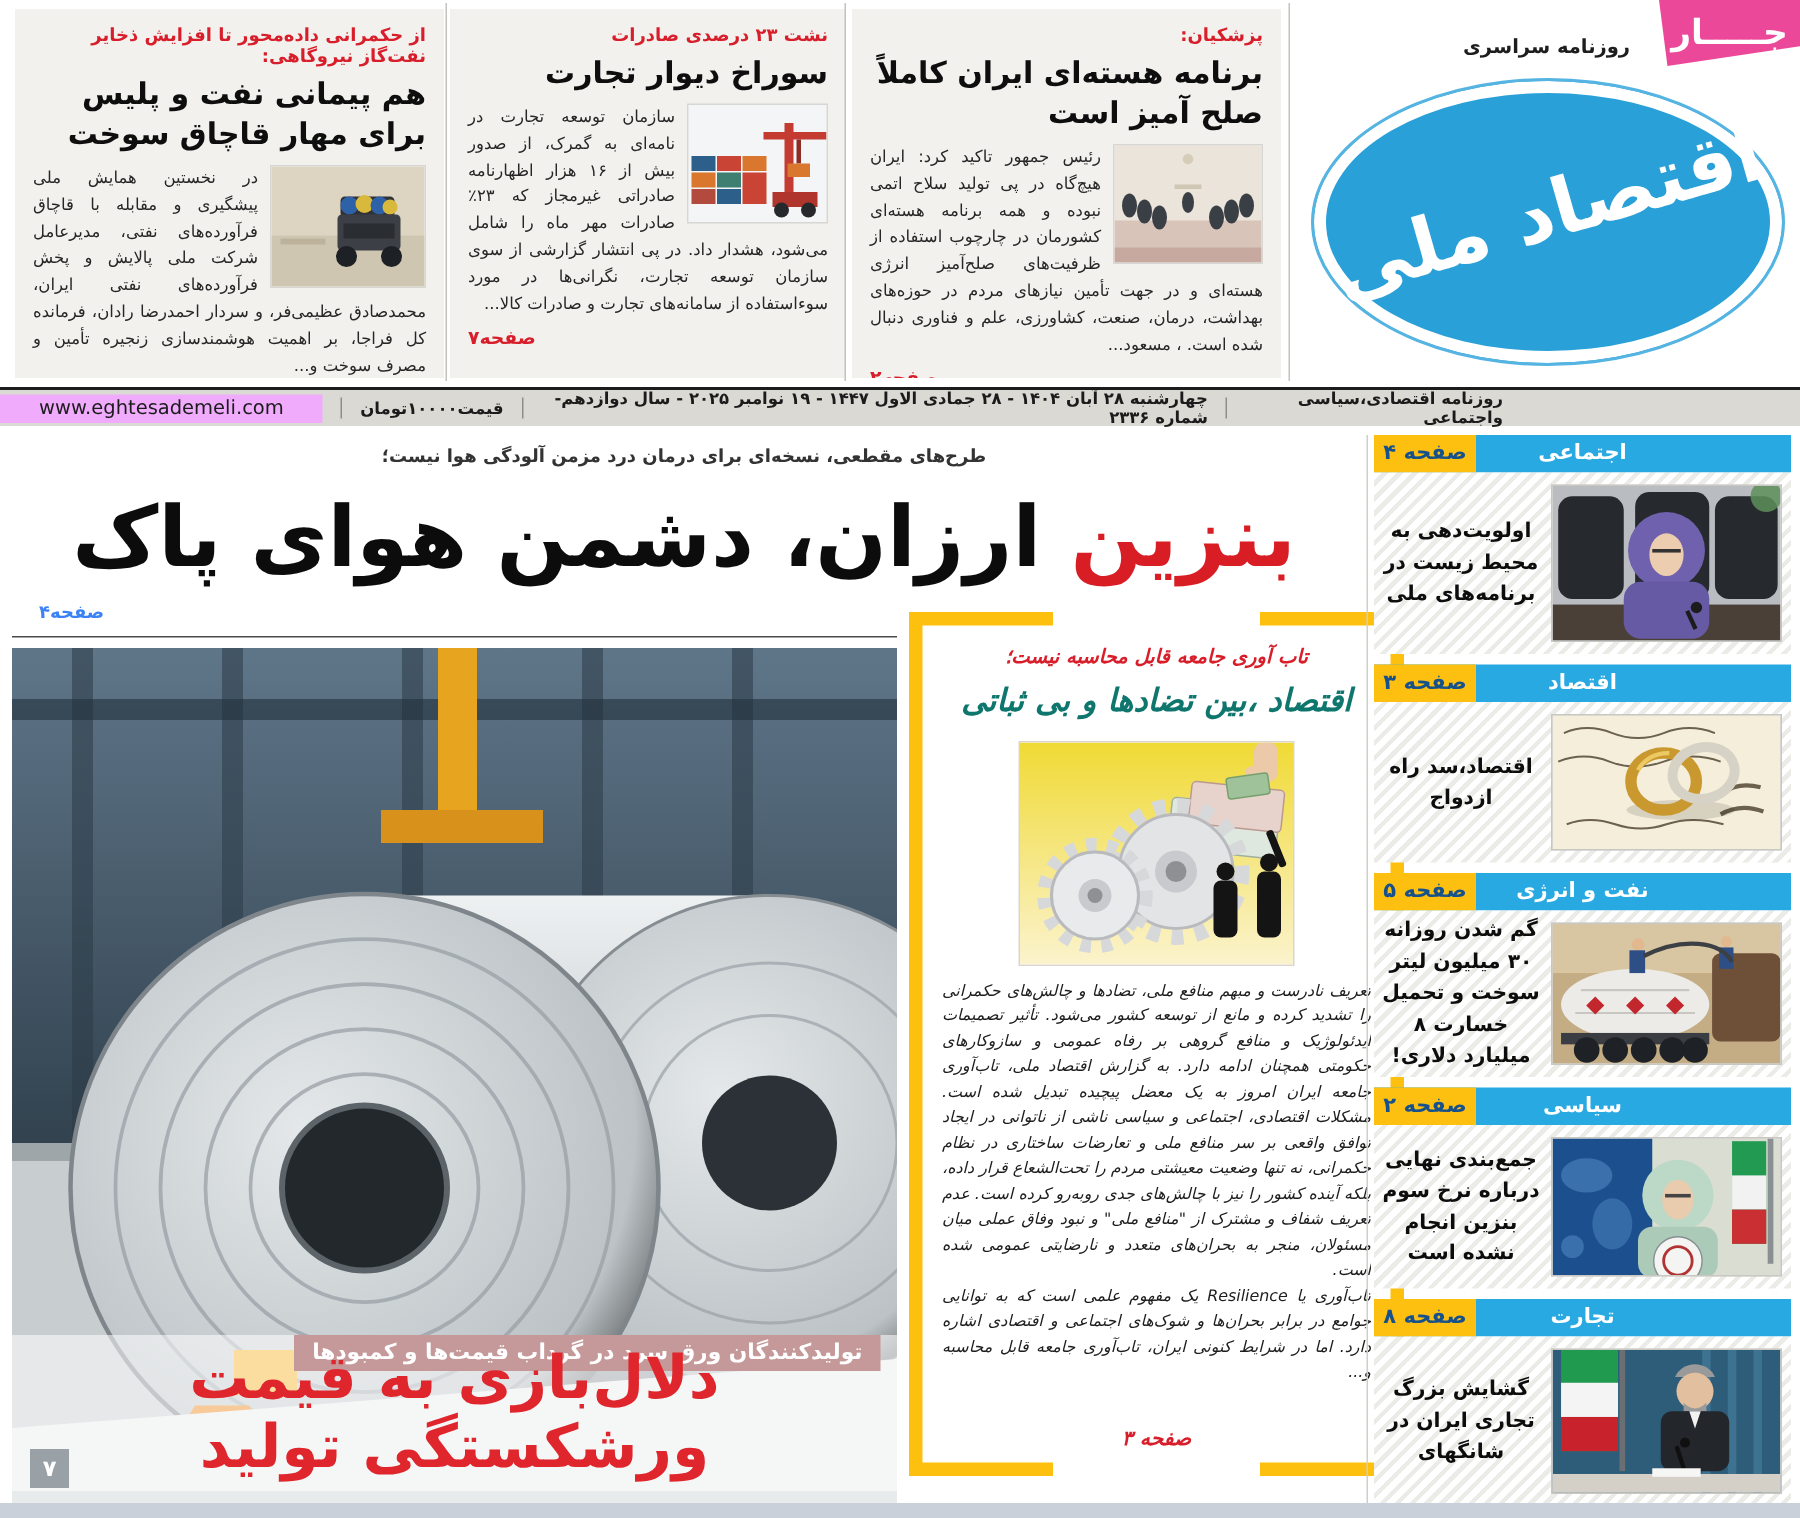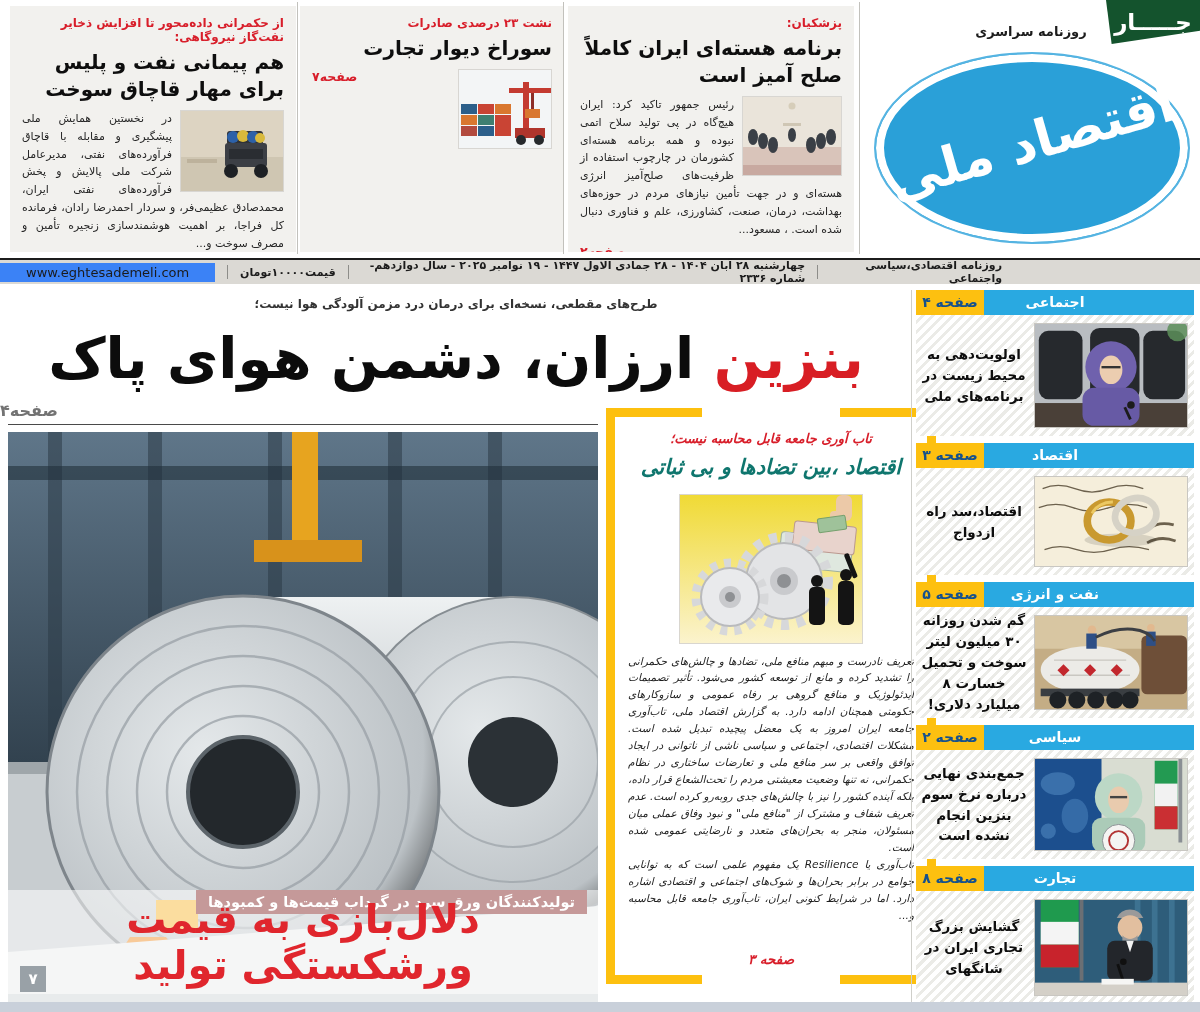--- a/index.html
+++ b/index.html
@@ -17,38 +17,38 @@
   .vsep{position:absolute;top:2px;width:1px;height:252px;background:#c2c1bc;}
 
   
   .masthead{position:absolute;left:862px;top:0;width:338px;height:254px;}
   .logo-ellipse{position:absolute;left:12px;top:52px;width:312px;height:188px;border-radius:50%;
                 background:#2aa0d8;border:2px solid #55b4e2;box-shadow:inset 0 0 0 8px #fff;}
   .logo-text{position:absolute;left:0;top:58px;width:100%;text-align:center;color:#fff;
              font-size:52px;font-weight:bold;transform:rotate(-16deg);letter-spacing:2px;}
   .tagline{position:absolute;top:24px;left:50%;transform:translateX(-50%);font-size:13px;
            font-weight:bold;color:#1d1d1d;white-space:nowrap;}
-  .watermark{position:absolute;top:0;right:0;width:94px;height:44px;background:#14532d;
+  .watermark{position:absolute;top:0;right:0;width:94px;height:44px;background:#ec4899;
              color:#fff;font-weight:bold;font-size:23px;display:flex;align-items:center;
              justify-content:center;clip-path:polygon(0 0,100% 0,100% 70%,6% 100%);}
 
   
   .info-bar{position:absolute;top:258px;left:0;width:1200px;height:26px;background:#dbd9d4;
             border-top:2px solid #1c1c1c;box-sizing:border-box;display:flex;align-items:center;
             gap:12px;padding:0 198px 0 0;font-size:11px;font-weight:bold;color:#1b1b1b;}
   .ib-sep{width:1px;height:14px;background:#8d8d89;}
-  .ib-site{background:#3b82f6;padding:2px 26px;font-size:13px;font-weight:normal;direction:ltr;}
+  .ib-site{background:#f0abfc;padding:2px 26px;font-size:13px;font-weight:normal;direction:ltr;}
 
   
   .lead-kicker{position:absolute;top:297px;left:0;width:912px;text-align:center;
                font-size:12px;font-weight:bold;color:#333;}
   .lead-headline{position:absolute;top:323px;left:0;width:912px;text-align:center;
                  font-size:56px;font-weight:bold;color:#0c0c0c;line-height:1.3;}
   .hl-red{color:#d81e24;}
-  .lead-page{position:absolute;left:0;top:401px;color:#737373;font-weight:bold;font-size:16px;}
+  .lead-page{position:absolute;left:26px;top:401px;color:#3b82f6;font-weight:bold;font-size:12px;}
   .lead-rule{position:absolute;left:8px;top:424px;width:590px;height:1px;background:#4a4a4a;}
 
   
   .photo-main{position:absolute;left:8px;top:432px;width:590px;height:570px;background:#c9ced1;overflow:hidden;}
   .pm-badge{position:absolute;right:11px;bottom:88px;background:#7f1d1d;color:#fff;
             font-size:14.5px;font-weight:bold;padding:4px 12px;}
   .pm-headline{position:absolute;left:0;bottom:8px;width:100%;text-align:center;font-size:40px;
                font-weight:bold;color:#e0262d;background:rgba(255,255,255,.55);padding:6px 0;}
   .pm-pagenum{position:absolute;left:12px;bottom:10px;width:26px;height:26px;background:#99a1a7;
               color:#fff;font-size:15px;font-weight:bold;display:flex;align-items:center;justify-content:center;}
@@ -145,20 +145,21 @@
           </g>
           <rect x="64" y="12" width="6" height="56" fill="#c43b31"></rect>
           <rect x="50" y="18" width="42" height="5" fill="#c43b31"></rect>
           <rect x="72" y="23" width="3" height="16" fill="#8d2d26"></rect>
           <rect x="66" y="39" width="15" height="9" fill="#d9772f"></rect>
           <rect x="56" y="58" width="30" height="10" fill="#b0352c"></rect>
           <circle cx="62" cy="70" r="5" fill="#26292c"></circle>
           <circle cx="80" cy="70" r="5" fill="#26292c"></circle>
         </svg>
     </span>
+    <p class="tp-body">سازمان توسعه تجارت در نامه‌ای به گمرک، از صدور بیش از ۱۶ هزار اظهارنامه صادراتی غیرمجاز که ۲۳٪ صادرات مهر ماه را شامل می‌شود، هشدار داد. در پی انتشار گزارشی از سوی سازمان توسعه تجارت، نگرانی‌ها در مورد سوءاستفاده از سامانه‌های تجارت و صادرات کالا...</p>
     <div class="tp-page">صفحه۷</div>
   </article>
 
   <article class="tp-card" style="left:10px;width:286px">
     <div class="tp-kicker">از حکمرانی داده‌محور تا افزایش ذخایر نفت‌گاز نیروگاهی:</div>
     <h2 class="tp-headline">هم پیمانی نفت و پلیس برای مهار قاچاق سوخت</h2>
     <span class="tp-photo">
       <svg width="102" height="80" viewBox="0 0 102 80">
           <rect width="102" height="80" fill="#ddd4c2"></rect>
           <rect y="46" width="102" height="34" fill="#cfc6b2"></rect>

